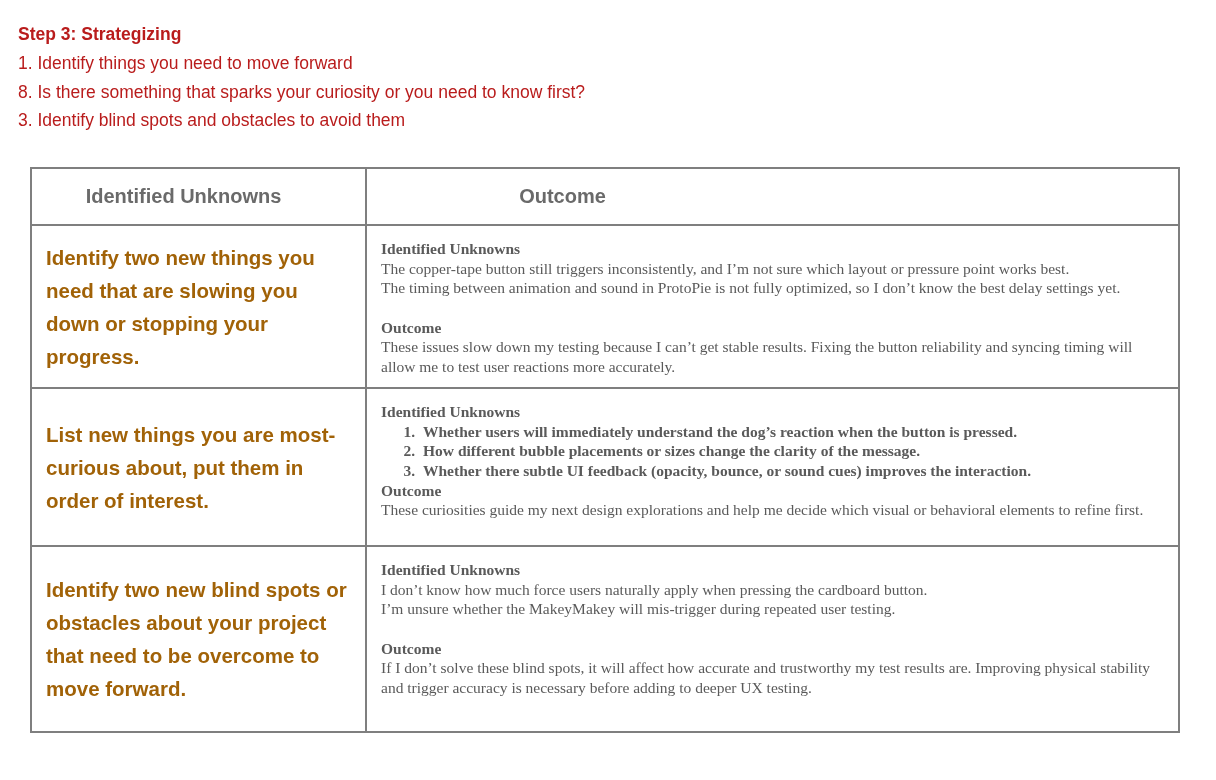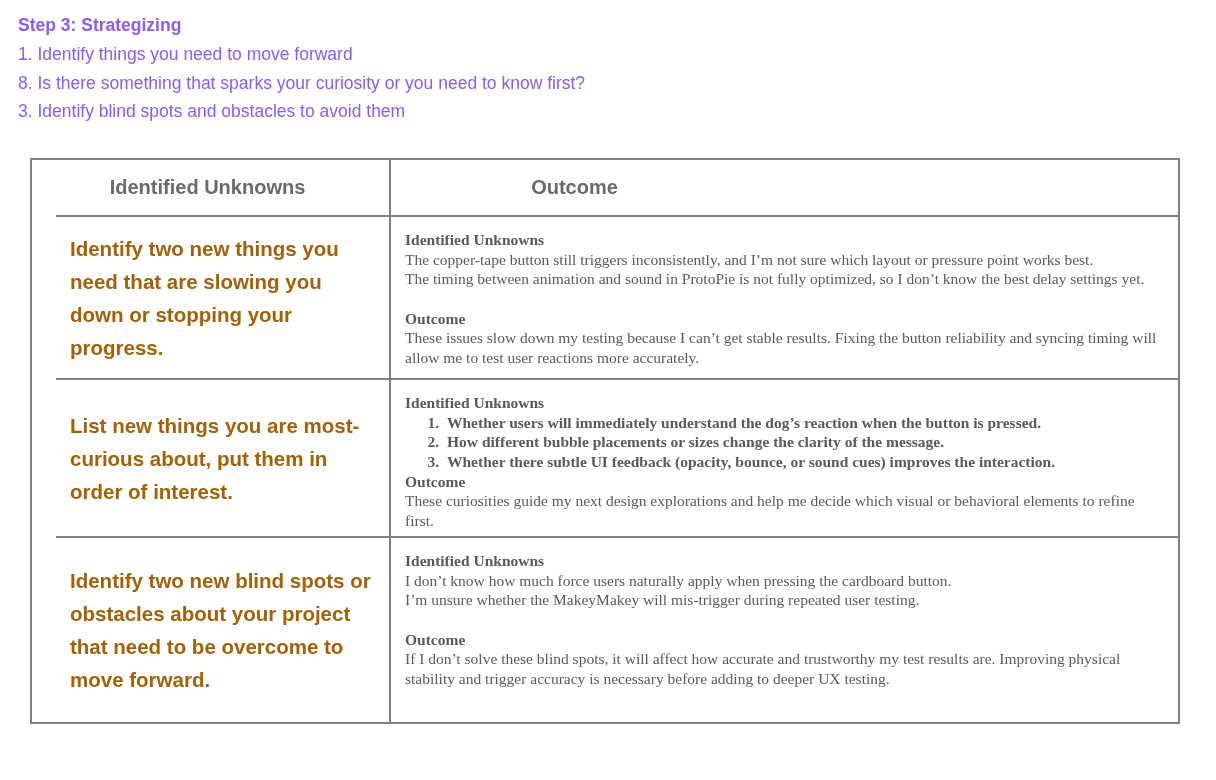--- a/index.html
+++ b/index.html
@@ -7,42 +7,41 @@
     padding: 0;
     background: #ffffff;
     width: 1216px;
     height: 780px;
     overflow: hidden;
     font-family: "Liberation Sans", sans-serif;
   }
 
   
   .intro {
-    margin: 11px 0 0 18px;
-    color: #8b5cf6;
+    margin: 20px 0 0 18px;
+    color: #b91c1c;
     font-size: 17.5px;
     line-height: 28.8px;
   }
   .intro-title {
     font-weight: bold;
     font-size: 17.5px;
     margin: 0;
   }
   .intro p { margin: 0; }
 
   
   .tbl {
     margin: 32px 4px 0 30px;
     width: 1150px;
     border: 2px solid #7f7f7f;
     box-sizing: border-box;
     display: grid;
     grid-template-columns: 335px 1fr;
     grid-template-rows: 57px 163px 158px 184px;
-    padding-left: 24px;
   }
   .cell {
     box-sizing: border-box;
     border-right: 2px solid #7f7f7f;
     border-bottom: 2px solid #7f7f7f;
     overflow: hidden;
   }
   .cell.last-col { border-right: none; }
   .cell.last-row { border-bottom: none; }
 

